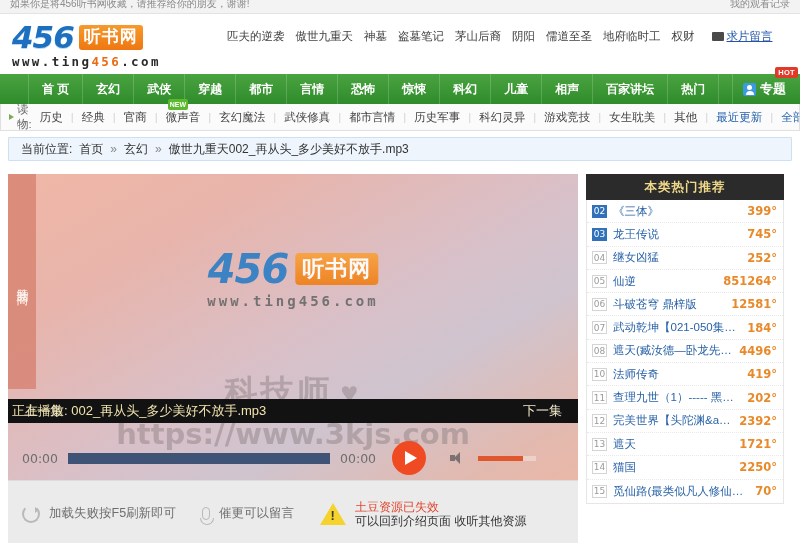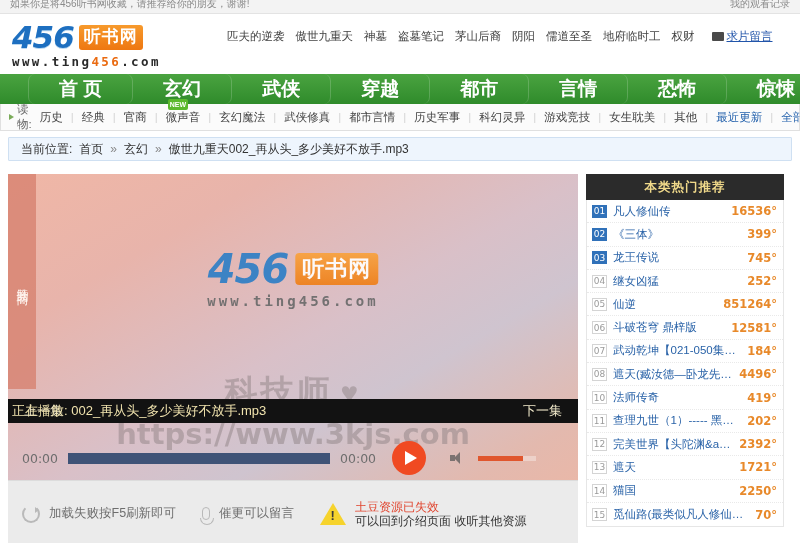--- a/index.html
+++ b/index.html
@@ -124,30 +124,29 @@
 
   
   .greennav {
     height: 30px;
     background: linear-gradient(#4aa340, #2f8b2b);
     display: flex;
     align-items: stretch;
     position: relative;
   }
   .gn-item {
-    padding: 0 30px;
+    padding: 0 13px;
     color: #fff;
-    font-size: 19px;
+    font-size: 12px;
     font-weight: bold;
     display: flex;
     align-items: center;
     border-right: 1px solid rgba(255,255,255,0.18);
     cursor: pointer;
     white-space: nowrap;
-    border-radius: 7px;
   }
   .gn-item:first-child { border-left: 1px solid rgba(255,255,255,0.18); margin-left: 28px;}
   .gn-spacer { flex: 1; border-right: 1px solid rgba(255,255,255,0.18); }
   .gn-special {
     padding: 0 14px 0 10px;
     display: flex; align-items: center; gap: 4px;
     color: #fff; font-size: 13px; font-weight: bold;
     position: relative;
     cursor: pointer;
   }
@@ -622,25 +621,20 @@
           </span>
         </div>
       </div>
     </div>
 
     <div class="side">
       <div class="side-head">本类热门推荐</div>
       <div class="side-list">
 
         <div class="side-row">
-          <span class="rk top">01</span>
-          <span class="st">凡人修仙传</span>
-          <span class="sv">16536°</span>
-        </div>
-        <div class="side-row">
           <span class="rk top">02</span>
           <span class="st">《三体》</span>
           <span class="sv">399°</span>
         </div>
         <div class="side-row">
           <span class="rk top">03</span>
           <span class="st">龙王传说</span>
           <span class="sv">745°</span>
         </div>
         <div class="side-row">

